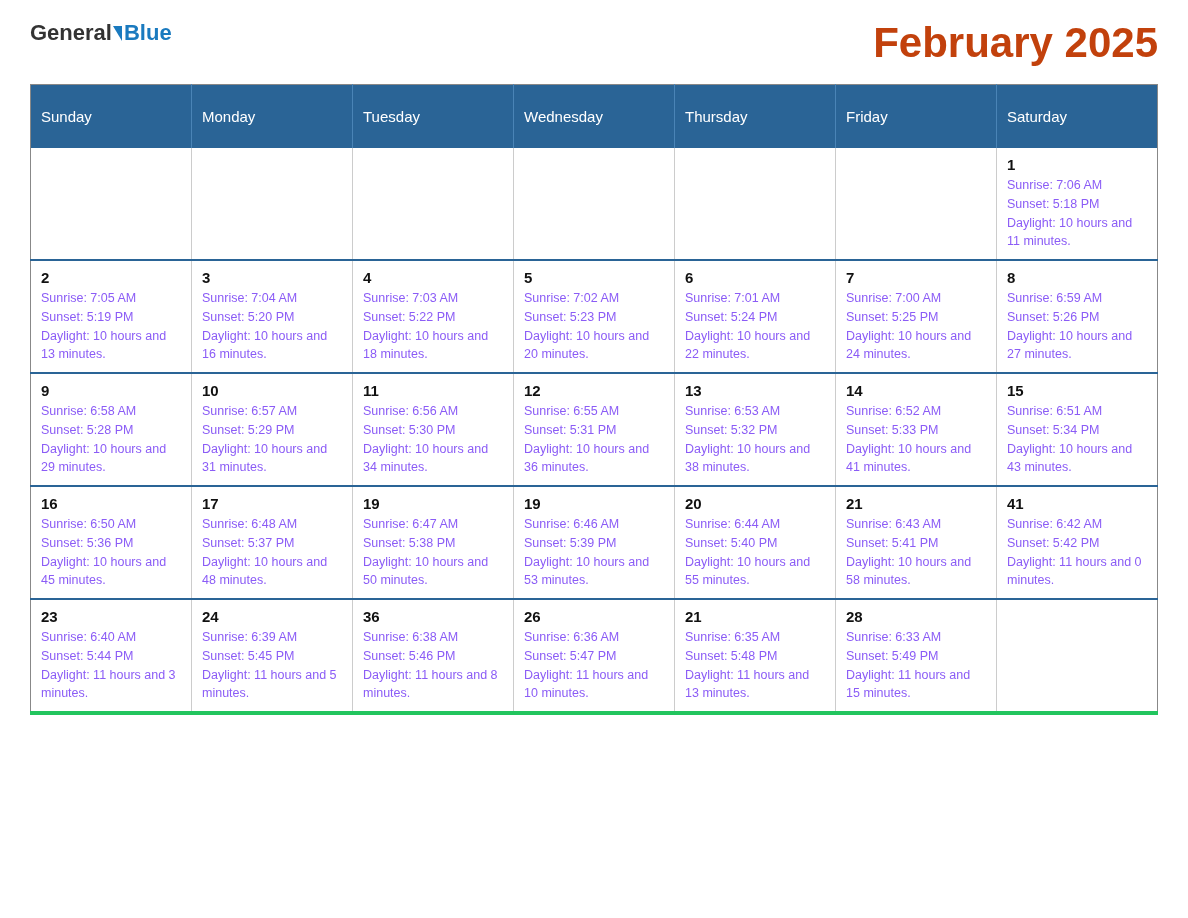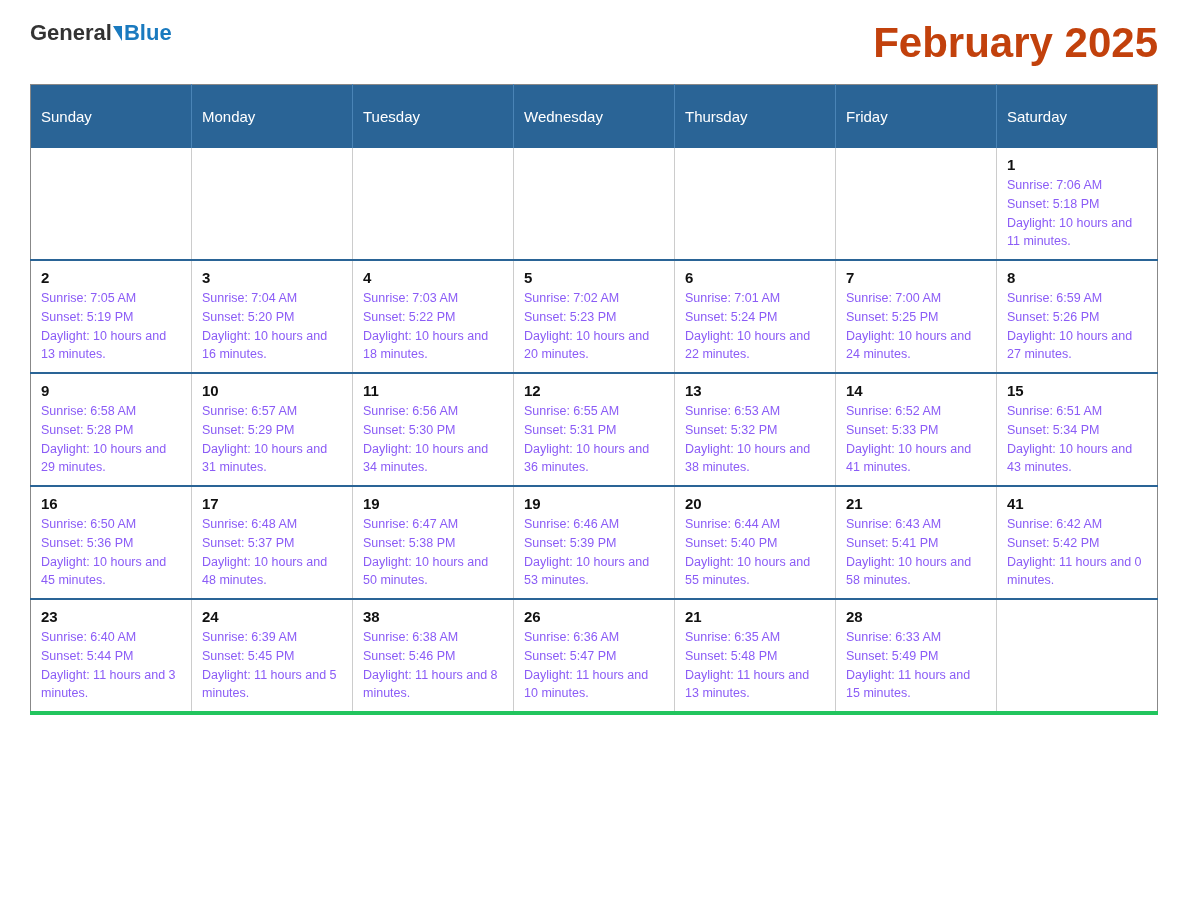--- a/index.html
+++ b/index.html
@@ -254,21 +254,21 @@
       <tr>
         <td>
           <div class="day-number">23</div>
           <div class="day-info">Sunrise: 6:40 AM<br>Sunset: 5:44 PM<br>Daylight: 11 hours and 3 minutes.</div>
         </td>
         <td>
           <div class="day-number">24</div>
           <div class="day-info">Sunrise: 6:39 AM<br>Sunset: 5:45 PM<br>Daylight: 11 hours and 5 minutes.</div>
         </td>
         <td>
-          <div class="day-number">38</div>
+          <div class="day-number">36</div>
           <div class="day-info">Sunrise: 6:38 AM<br>Sunset: 5:46 PM<br>Daylight: 11 hours and 8 minutes.</div>
         </td>
         <td>
           <div class="day-number">26</div>
           <div class="day-info">Sunrise: 6:36 AM<br>Sunset: 5:47 PM<br>Daylight: 11 hours and 10 minutes.</div>
         </td>
         <td>
           <div class="day-number">21</div>
           <div class="day-info">Sunrise: 6:35 AM<br>Sunset: 5:48 PM<br>Daylight: 11 hours and 13 minutes.</div>
         </td>

